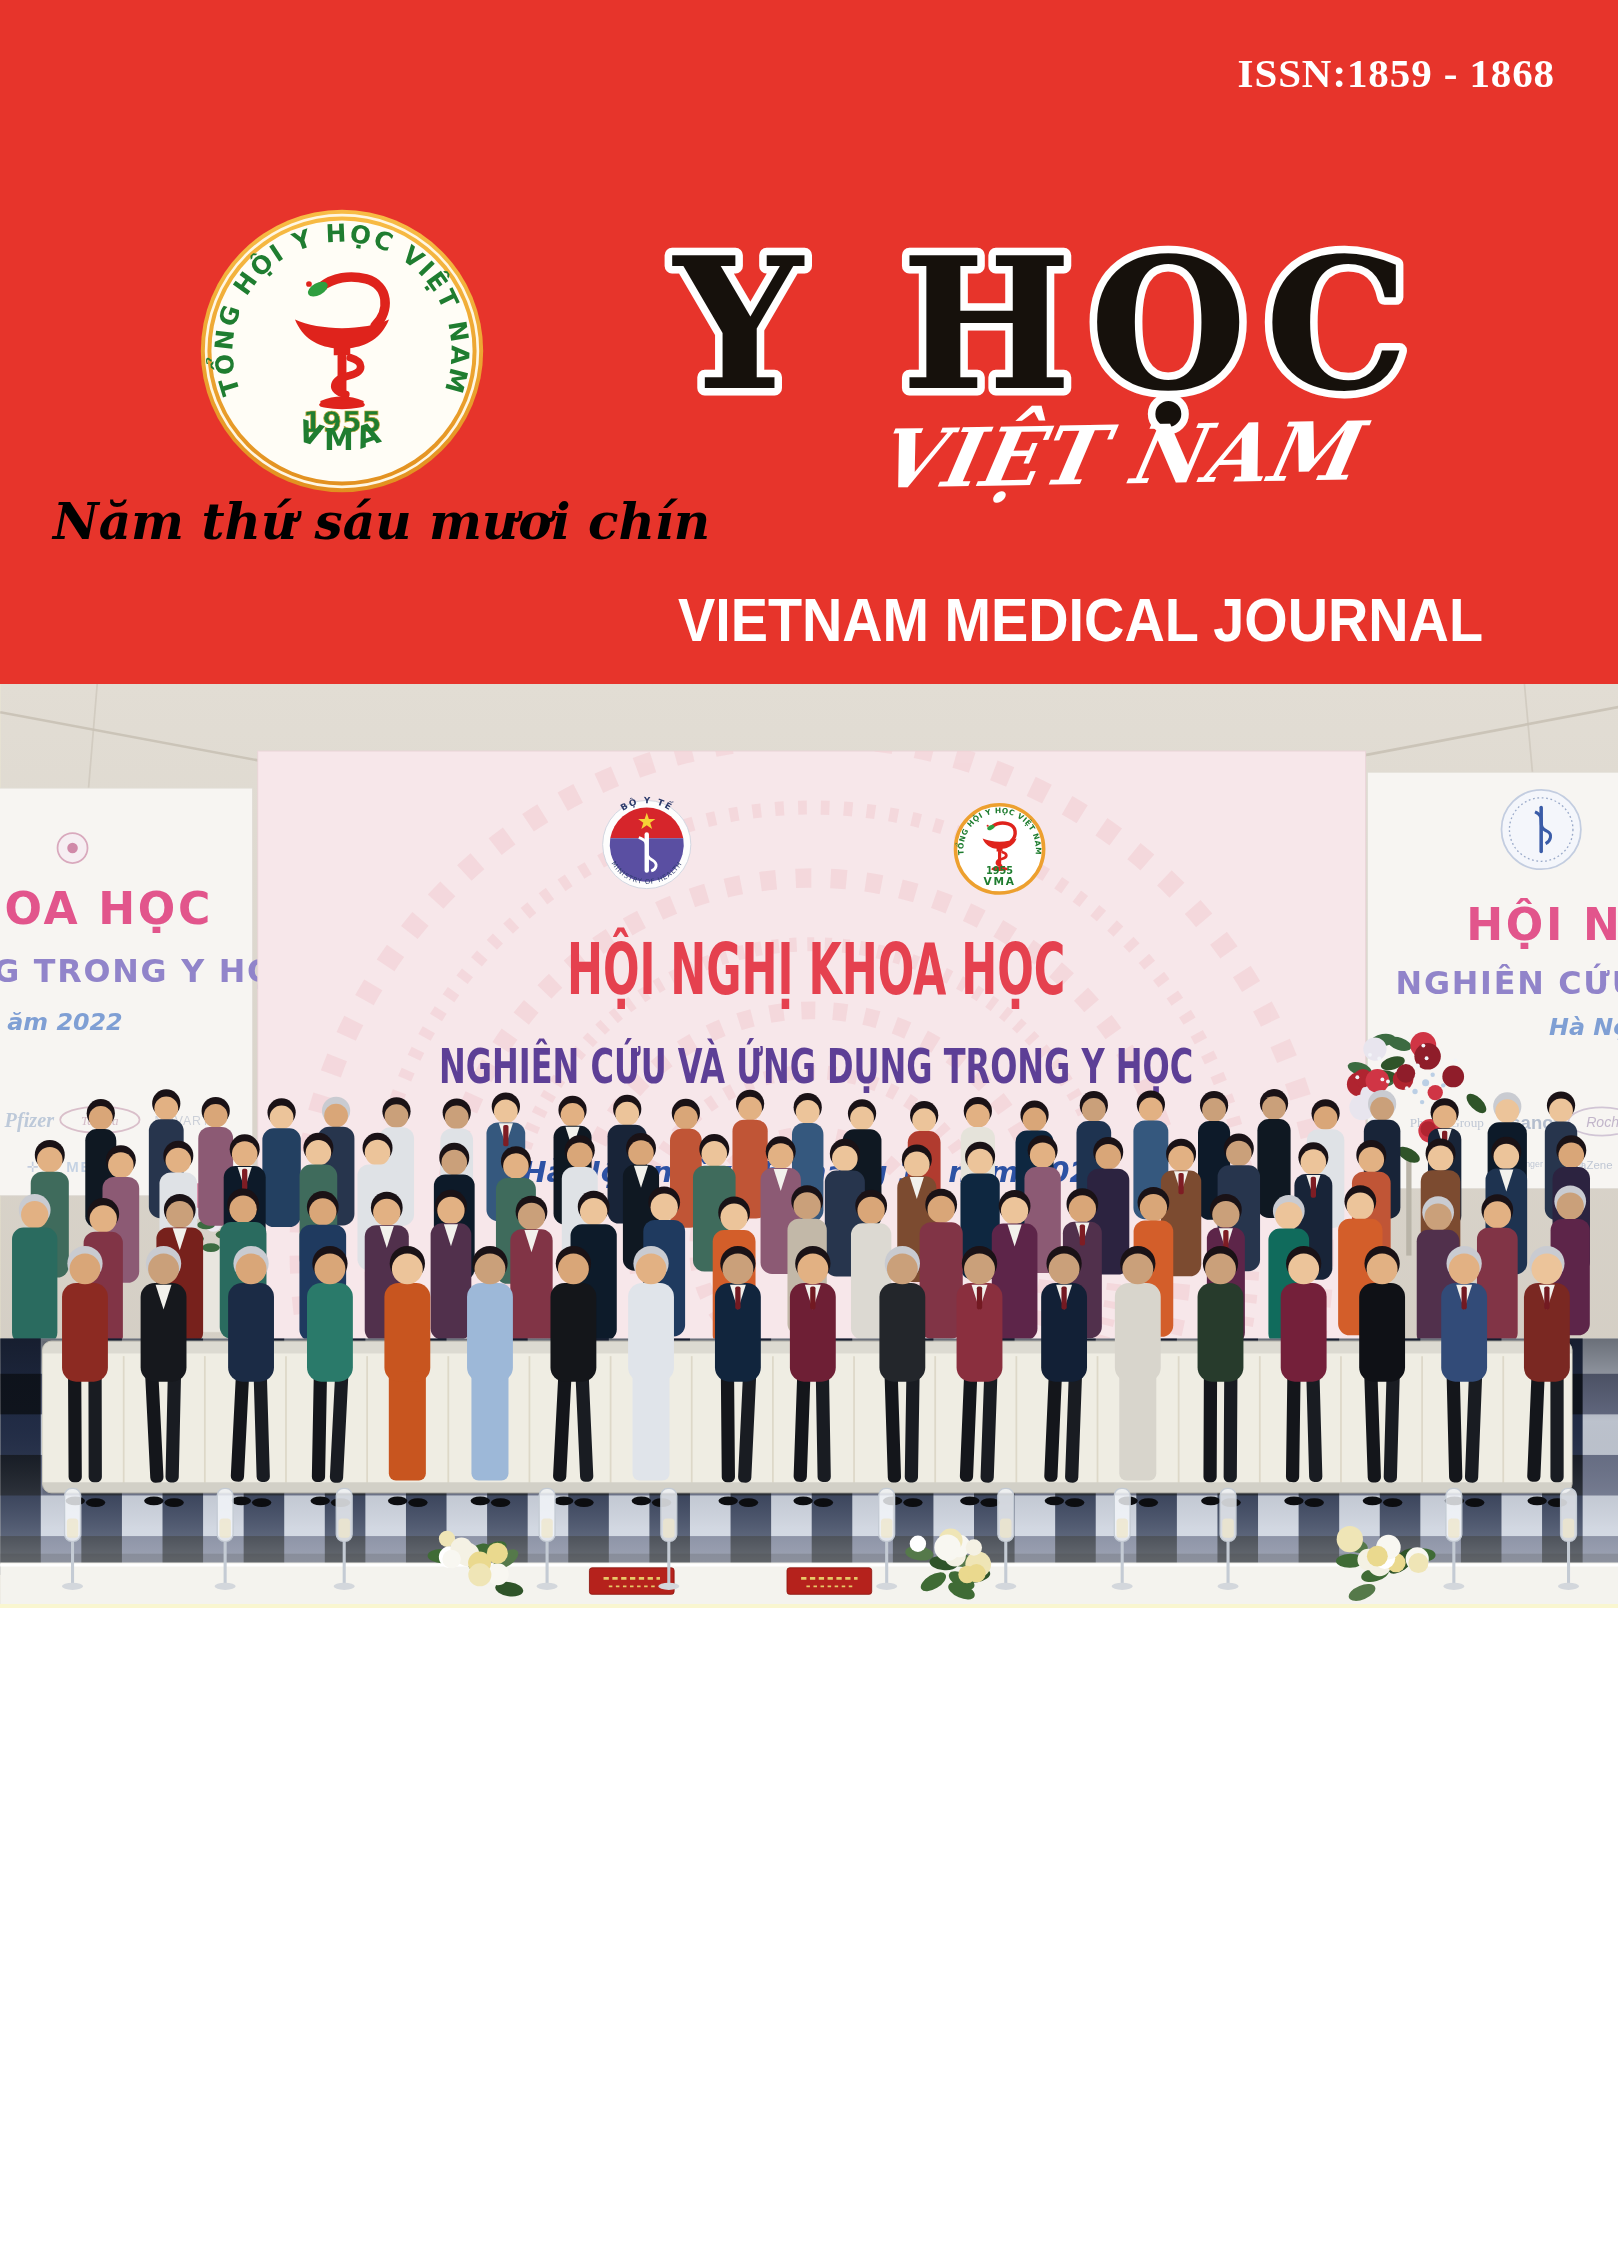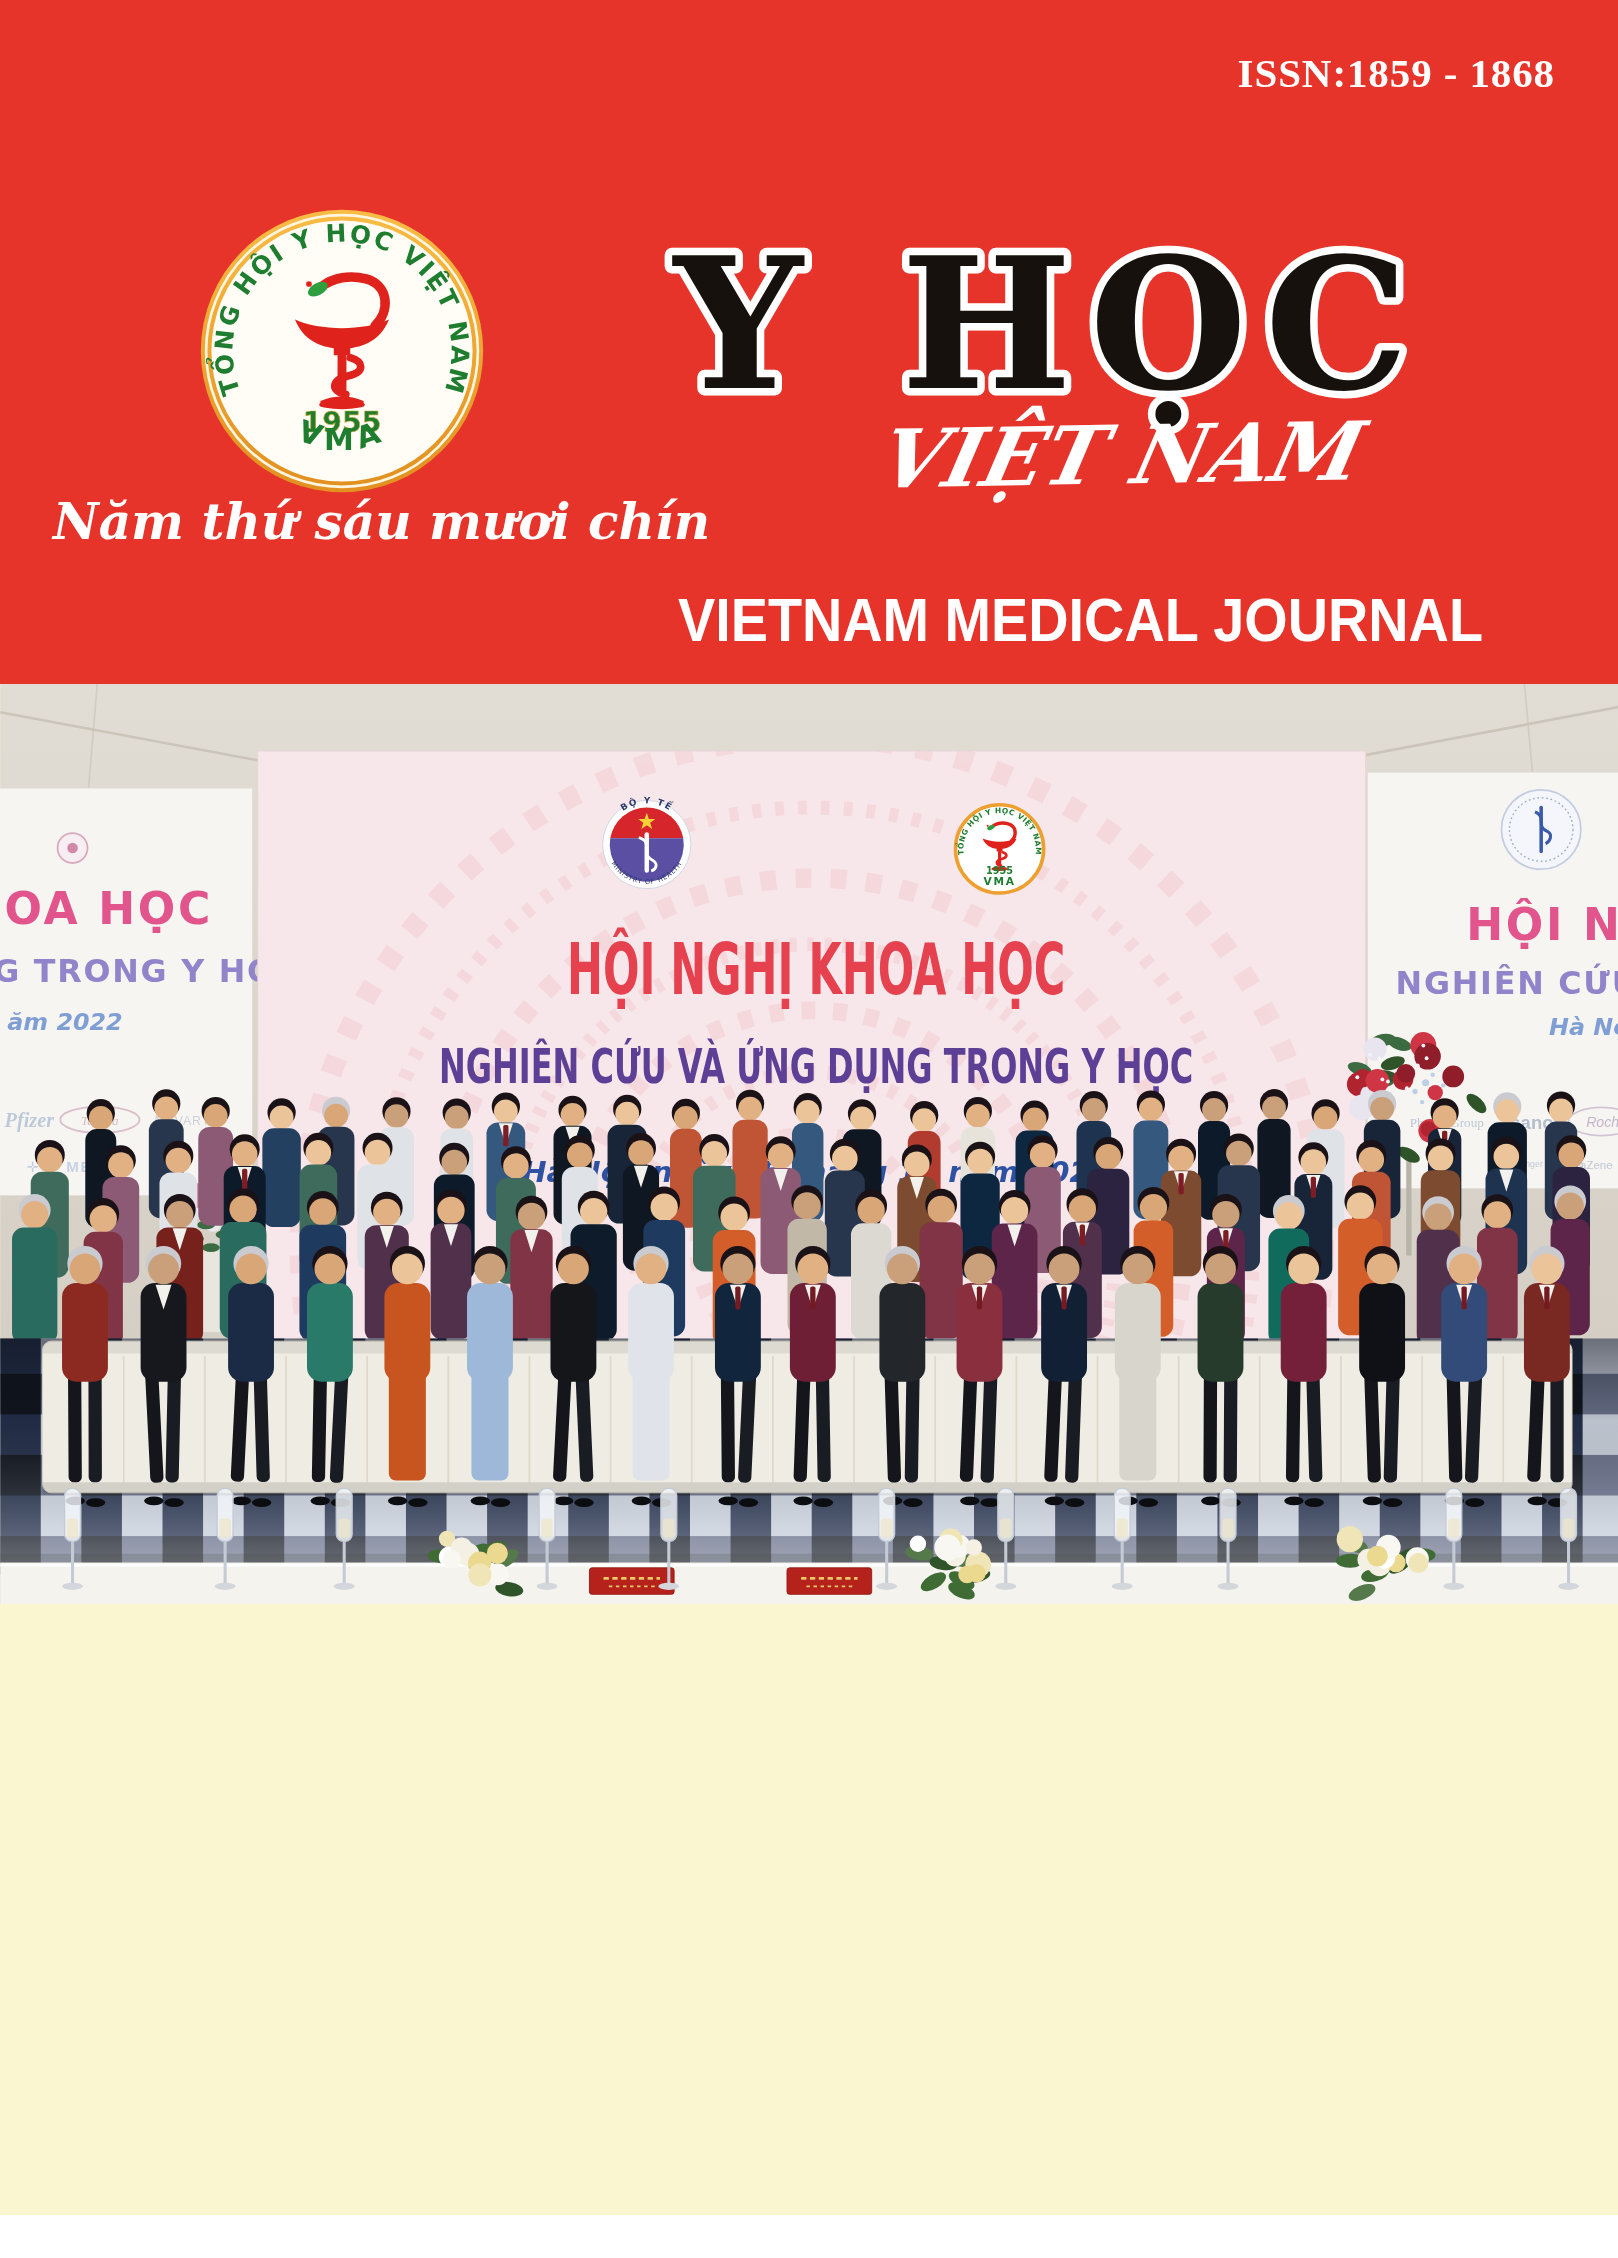--- a/index.html
+++ b/index.html
@@ -1,25 +1,25 @@
 <!DOCTYPE html>
 <html style="font-size:14px"><head>
 <meta charset="utf-8">
 <style>
   html,body{margin:0;padding:0;background:#ffffff;}
-  #cover{position:relative;width:1619px;height:2215px;overflow:hidden;background:#f9f6d0;font-family:"DejaVu Sans",sans-serif;}
+  #cover{position:relative;width:1619px;height:1608px;overflow:hidden;background:#f9f6d0;font-family:"DejaVu Sans",sans-serif;}
   
   .red-band{position:absolute;left:0;top:0;width:1619px;height:684px;background:#e7342b;}
   .issn{position:absolute;top:49px;right:64px;font-family:"Liberation Serif","DejaVu Serif",serif;font-weight:bold;font-size:41px;color:#ffffff;letter-spacing:0.9px;}
   .oval{position:absolute;left:676px;top:92px;width:346px;height:116px;background:#ffffff;border-radius:50%;overflow:visible;}
   .logo-svg{position:absolute;left:192px;top:201px;}
   .title-svg{position:absolute;left:609px;top:205px;}
   .script-title{position:absolute;left:884px;top:411px;width:423px;text-align:center;font-family:"DejaVu Serif",serif;font-style:italic;font-weight:bold;font-size:81px;line-height:1.1;color:#ffffff;transform:skewX(-14deg) rotate(-1deg);white-space:nowrap;}
   .en-title{position:absolute;left:678px;top:584px;font-family:"Liberation Sans","DejaVu Sans",sans-serif;font-weight:bold;font-size:62px;color:#ffffff;transform:scaleX(.90);transform-origin:left center;white-space:nowrap;}
-  .tagline{position:absolute;left:53px;top:492px;font-family:"DejaVu Serif",serif;font-style:italic;font-weight:bold;font-size:50px;color:#ffffff;white-space:nowrap;}
+  .tagline{position:absolute;left:53px;top:492px;font-family:"DejaVu Serif",serif;font-style:italic;font-weight:bold;font-size:50px;color:#000000;white-space:nowrap;}
   
   .photo-svg{position:absolute;left:0;top:684px;}
   
   .bottom{position:absolute;left:0;top:1604px;width:1619px;height:655px;background:#f9f6d0;}
 </style>
 </head>
 <body>
 
 <svg width="0" height="0" style="position:absolute" aria-hidden="true">
   <defs>

